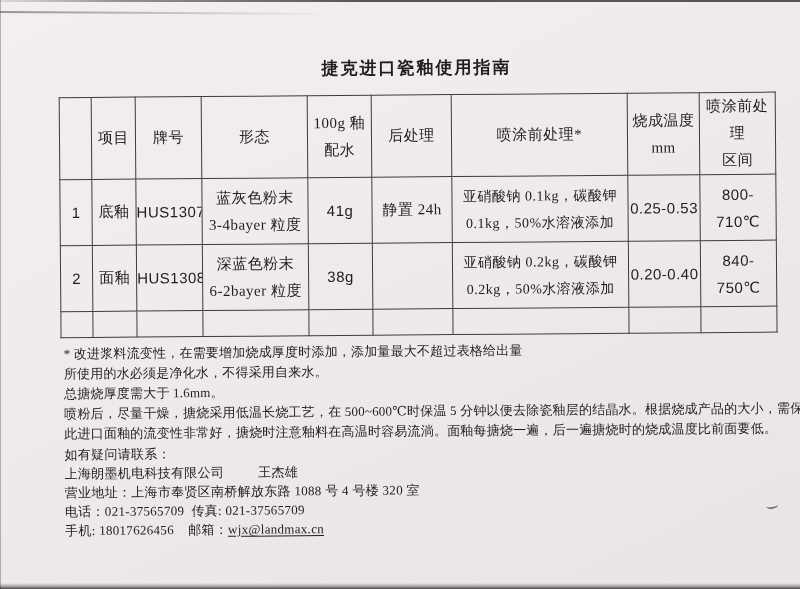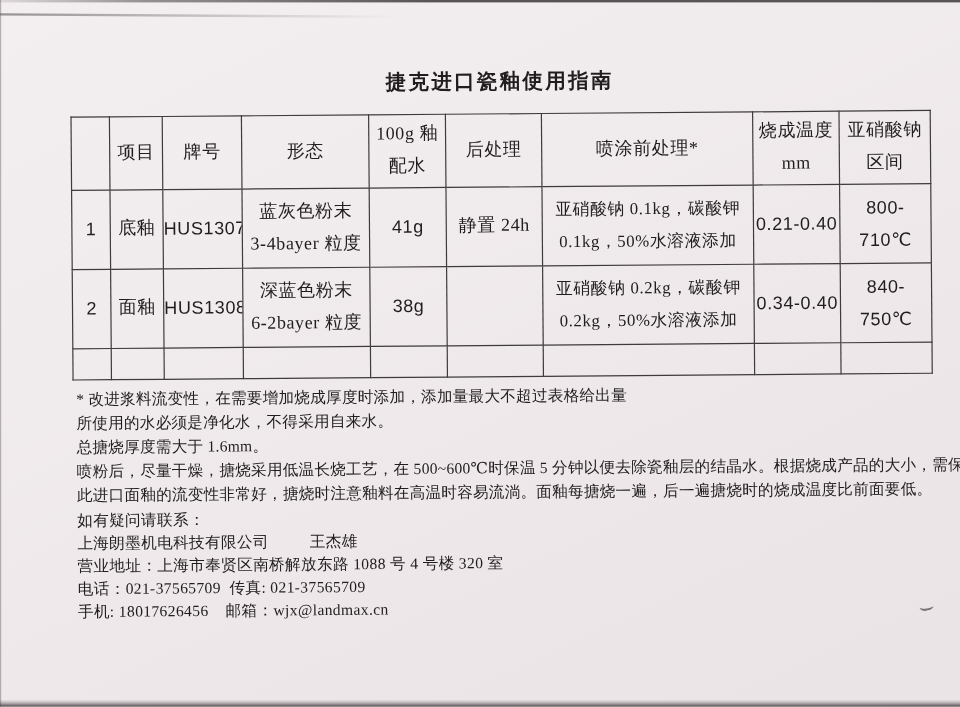--- a/index.html
+++ b/index.html
@@ -62,21 +62,21 @@
     white-space:nowrap;
     letter-spacing:.2px;
   }
   .contact{
     margin:1px 0 0 63px;
     font-size:13px; line-height:19px;
     letter-spacing:.3px;
   }
   .contact-line{white-space:pre;}
   .person-gap{display:inline-block;width:34px;}
-  .email{text-underline-offset:2px;}
+  .email{text-decoration:underline;text-underline-offset:2px;}
 </style>
 </head>
 <body>
 
 <div id="paper">
   <div id="sheet">
 
     <div class="doc-title">捷克进口瓷釉使用指南</div>
 
     <table class="glaze">
@@ -96,47 +96,47 @@
         <th></th>
         <th>项目</th>
         <th>牌号</th>
         <th>形态</th>
         <th>100g 釉
 配水</th>
         <th>后处理</th>
         <th>喷涂前处理*</th>
         <th>烧成温度
 mm</th>
-        <th>亚硝酸钠
+        <th>喷涂前处理
 区间</th>
       </tr>
       <tr class="datarow">
         <td class="sans">1</td>
         <td>底釉</td>
         <td class="sans">HUS1307</td>
         <td>蓝灰色粉末
 3-4bayer 粒度</td>
         <td class="sans">41g</td>
         <td>静置 24h</td>
         <td class="pre">亚硝酸钠 0.1kg，碳酸钾
 0.1kg，50%水溶液添加</td>
-        <td class="sans">0.21-0.40</td>
+        <td class="sans">0.25-0.53</td>
         <td class="sans">800-710℃</td>
       </tr>
       <tr class="datarow">
         <td class="sans">2</td>
         <td>面釉</td>
         <td class="sans">HUS1308</td>
         <td>深蓝色粉末
 6-2bayer 粒度</td>
         <td class="sans">38g</td>
         <td></td>
         <td class="pre">亚硝酸钠 0.2kg，碳酸钾
 0.2kg，50%水溶液添加</td>
-        <td class="sans">0.34-0.40</td>
+        <td class="sans">0.20-0.40</td>
         <td class="sans">840-750℃</td>
       </tr>
       <tr class="emptyrow">
         <td></td>
         <td></td>
         <td></td>
         <td></td>
         <td></td>
         <td></td>
         <td></td>

